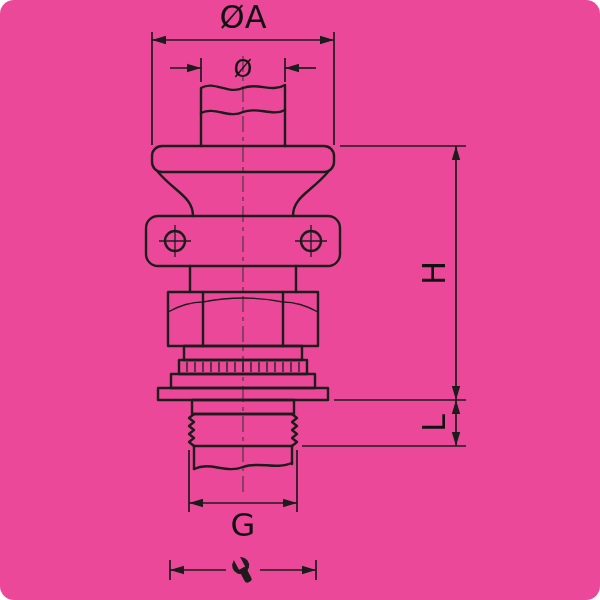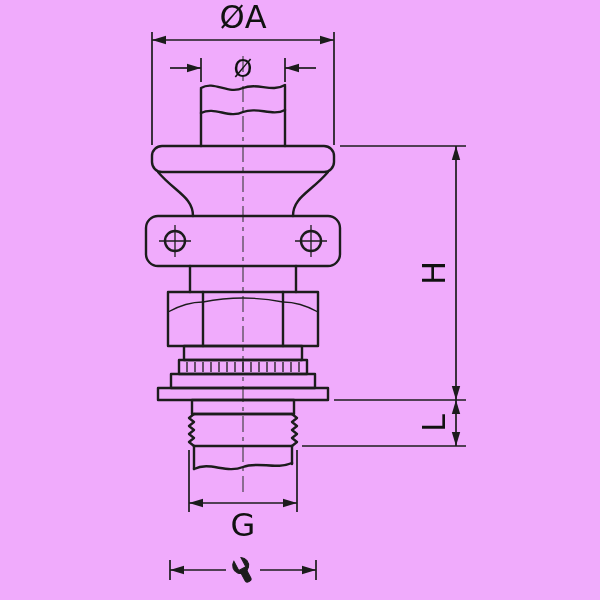--- a/index.html
+++ b/index.html
@@ -4,23 +4,24 @@
 <style>
   html, body {
     margin: 0;
     padding: 0;
     background: #ffffff;
     font-family: "DejaVu Sans", "Liberation Sans", sans-serif;
   }
   .stage {
     width: 600px;
     height: 600px;
-    background: #f0abfc;
+    background: #ec4899;
     position: relative;
     overflow: hidden;
+    border-radius: 14px;
   }
   svg { display: block; }
   .outline {
     fill: none;
     stroke: #1c1c1c;
     stroke-width: 2.4;
     stroke-linejoin: round;
     stroke-linecap: round;
   }
   .dim {

